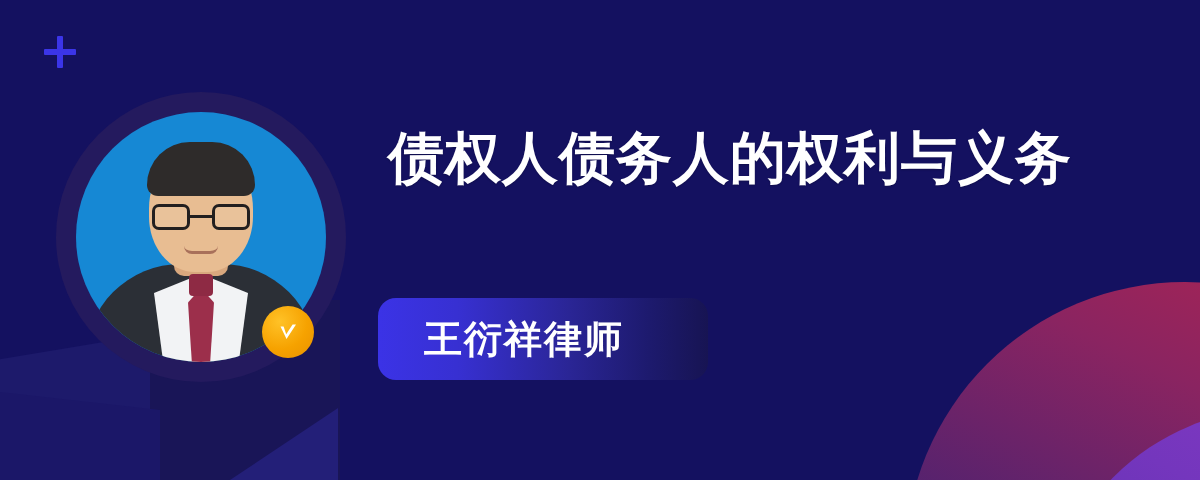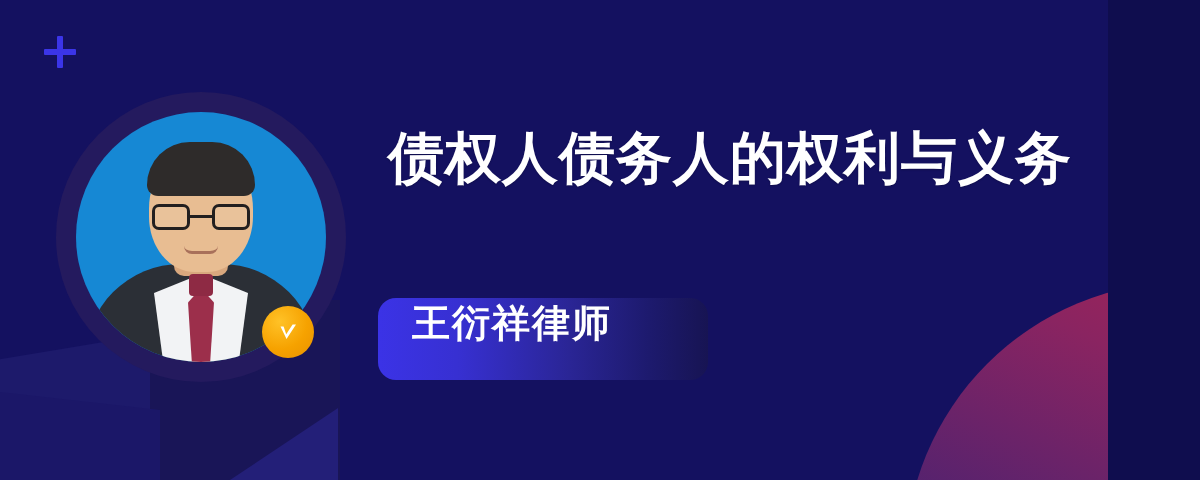--- a/index.html
+++ b/index.html
@@ -7,21 +7,21 @@
 
   html, body {
     width: 1200px;
     height: 480px;
     overflow: hidden;
     background: #0f0d4e;
   }
 
   .banner {
     position: relative;
-    width: 1108px;
+    width: 1200px;
     height: 480px;
     background: #141160;
     overflow: hidden;
     font-family: "DejaVu Sans", "Liberation Sans", sans-serif;
   }
 
   
   .bg-layer {
     position: absolute;
     inset: 0;
@@ -278,21 +278,22 @@
 
   .name-badge {
     position: absolute;
     left: 378px;
     top: 298px;
     min-width: 330px;
     height: 82px;
     border-radius: 18px;
     background: linear-gradient(90deg, #3b33e6 0%, #3730d2 24%, #2a2595 58%, #1d1a6e 82%, #171453 100%);
     display: flex;
-    padding: 0 36px 0 34px;
+    align-items: center;
+    padding: 0 36px 0 46px;
   }
   .name-badge .name-text {
     color: #ffffff;
     font-size: 38px;
     font-weight: bold;
     letter-spacing: 2px;
     white-space: nowrap;
   }
 </style>
 </head>

